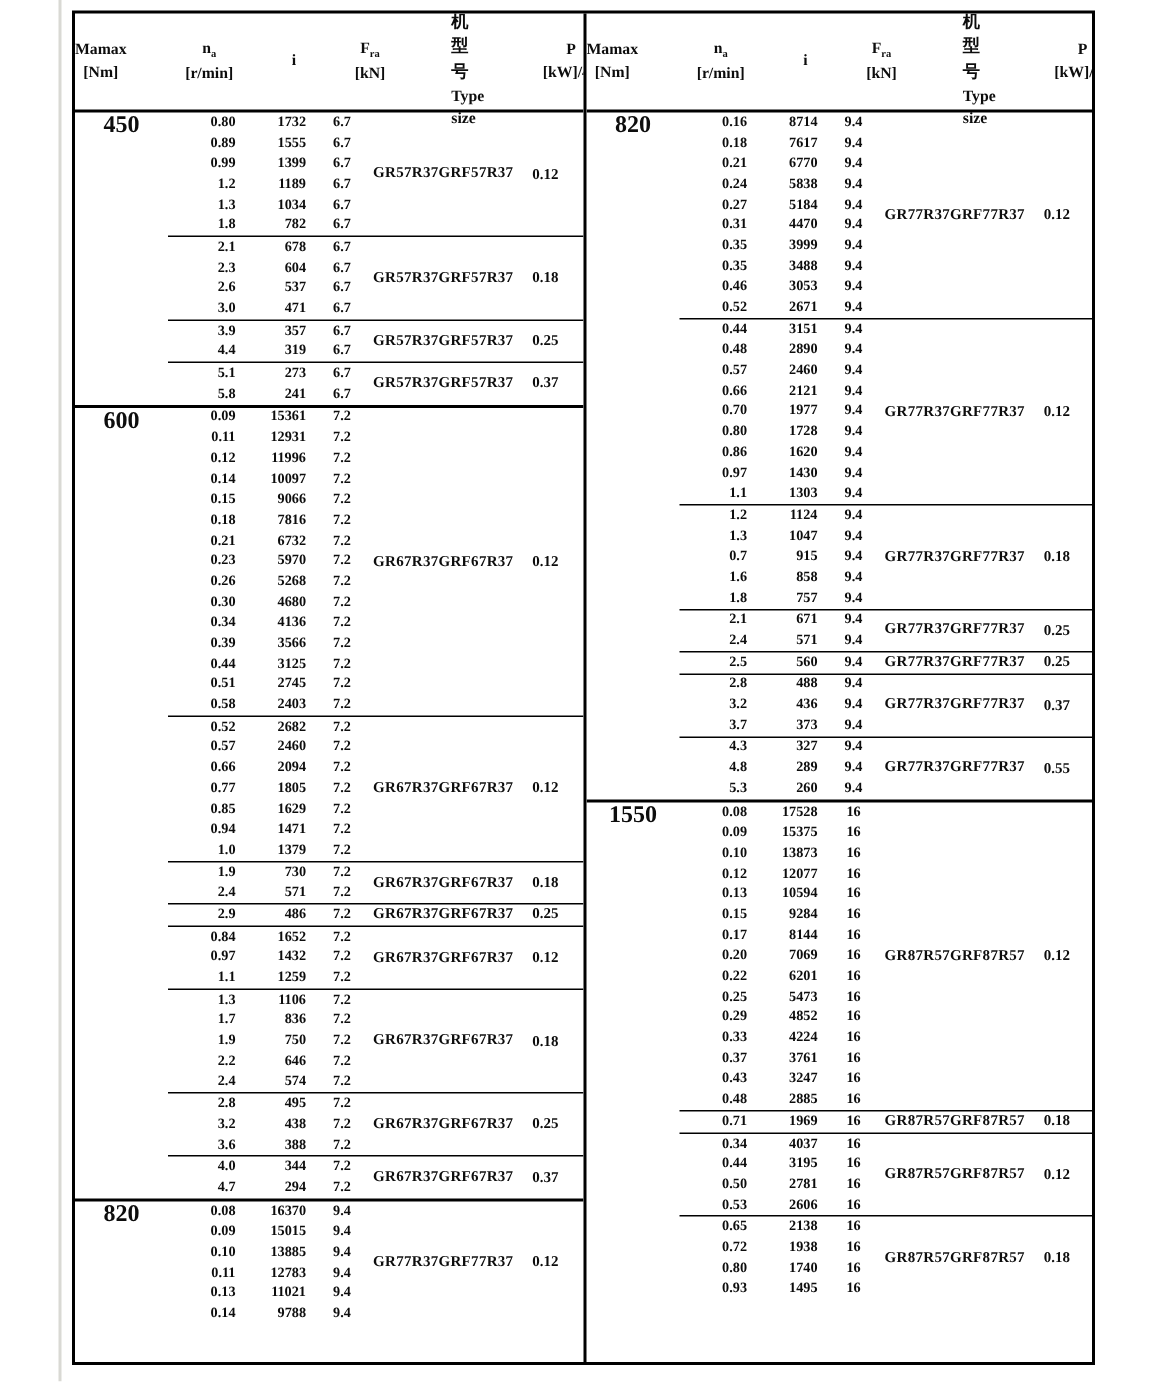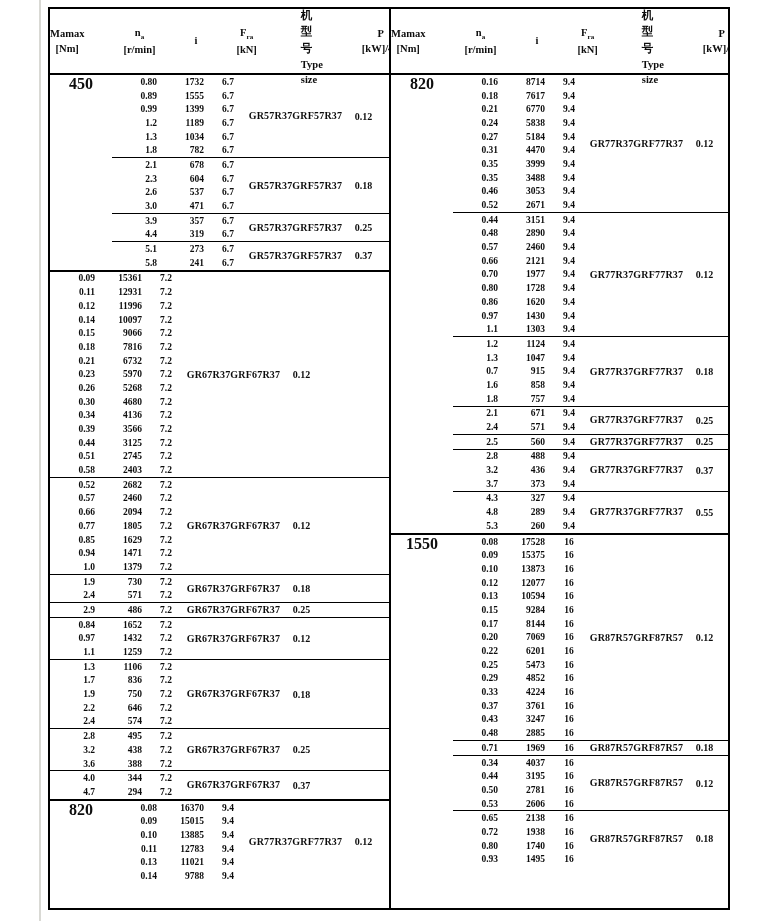--- a/index.html
+++ b/index.html
@@ -229,20 +229,21 @@
                   <div class="type-line">GR57R37</div>
                   <div class="type-line">GRF57R37</div>
                 </div>
                 <div class="p-col">
                   <span class="p-val">0.37</span>
                 </div>
               </div>
             </div>
           </div>
           <div class="section">
+            <div class="sec-label">600</div>
             <div class="sec-content">
               <div class="group">
                 <div class="lines">
                   <div class="line">
                     <span class="cell cell-na">0.09</span>
                     <span class="cell cell-i">15361</span>
                     <span class="cell cell-fra">7.2</span>
                   </div>
                   <div class="line">
                     <span class="cell cell-na">0.11</span>

